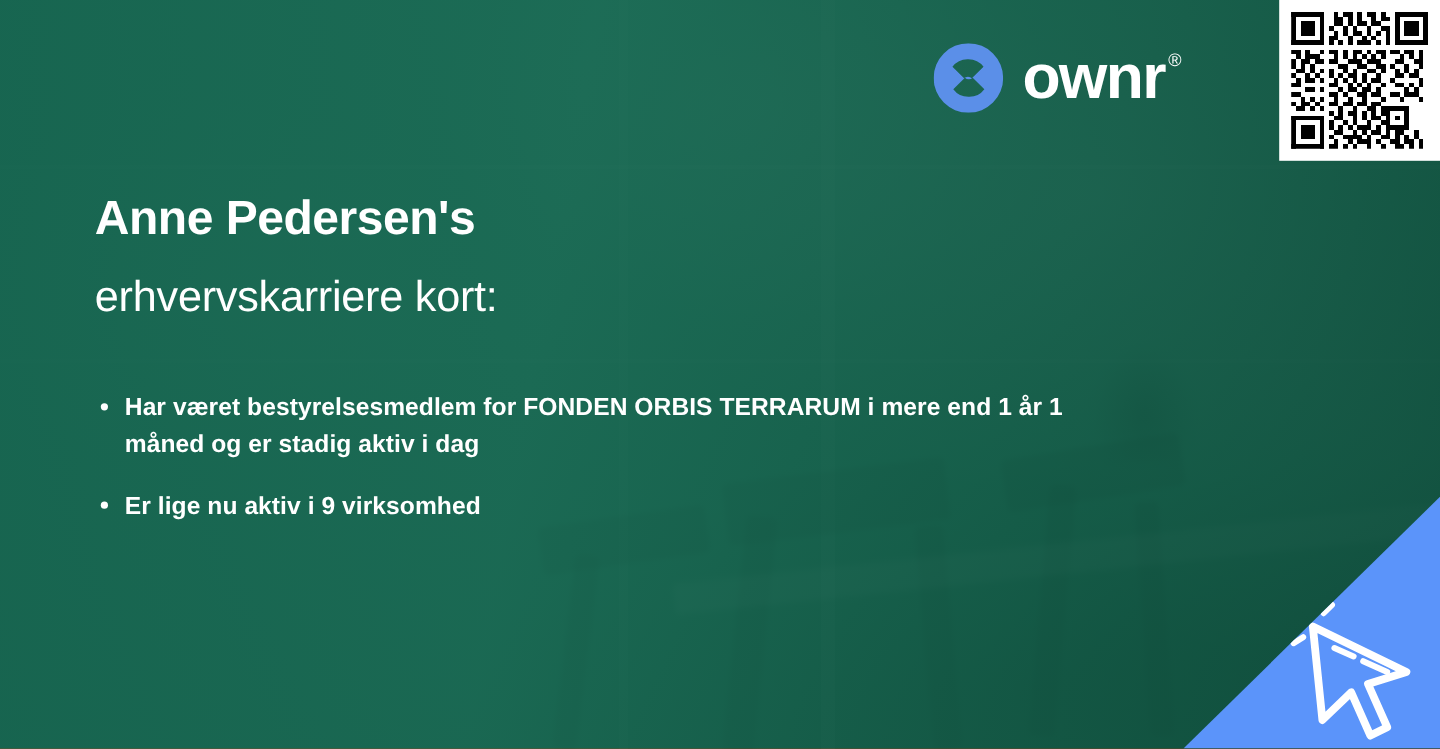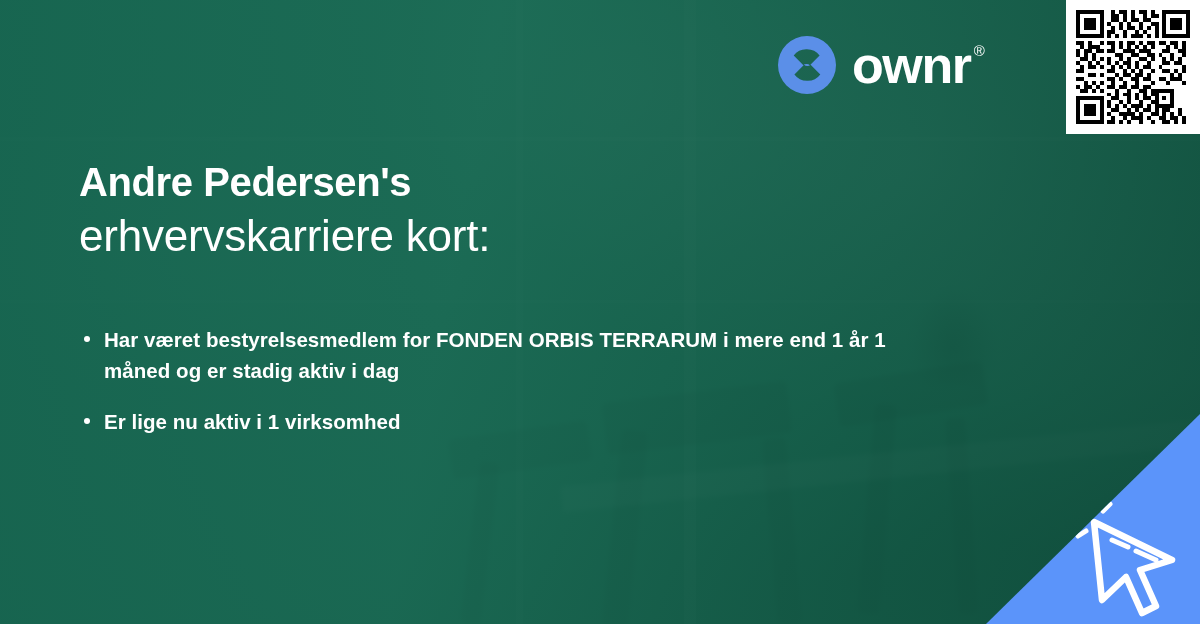--- a/index.html
+++ b/index.html
@@ -73,21 +73,21 @@
   
   .qr-panel {
     position:absolute; left:1066px; top:0; width:134px; height:134px;
     background:#ffffff; display:flex; align-items:center; justify-content:center;
   }
   .qr-svg { width:114px; height:114px; display:block; }
 
   
   .headline { position:absolute; left:79px; top:160px; width:620px; color:#ffffff; }
   .headline .l1 { font-size:40px; font-weight:700; line-height:1.12; letter-spacing:-.4px; }
-  .headline .l2 { font-size:44px; font-weight:400; line-height:1.22; letter-spacing:-.2px; margin-top:4px; }
+  .headline .l2 { font-size:36px; font-weight:400; line-height:1.22; letter-spacing:-.2px; margin-top:20px; }
 
   
   .bullets { position:absolute; left:82px; top:324px; width:840px; list-style:none; }
   .bullets li {
     position:relative;
     color:#ffffff;
     font-size:20.5px;
     font-weight:700;
     line-height:1.52;
     padding-left:22px;
@@ -357,27 +357,27 @@
         <rect x="25" y="28" width="1" height="1"></rect>
         <rect x="21" y="8" width="1" height="1"></rect>
           <rect x="21" y="11" width="1" height="1"></rect>
         <rect x="21" y="14" width="1" height="1"></rect>
           <rect x="21" y="17" width="1" height="1"></rect>
       </g>
     </svg>
   </div>
 
   <div class="headline">
-    <div class="l1">Andre Pedersen's</div>
+    <div class="l1">Anne Pedersen's</div>
     <div class="l2">erhvervskarriere kort:</div>
   </div>
 
   <ul class="bullets">
     <li>Har været bestyrelsesmedlem for FONDEN ORBIS TERRARUM i mere end 1 år 1 måned og er stadig aktiv i dag</li>
-    <li>Er lige nu aktiv i 1 virksomhed</li>
+    <li>Er lige nu aktiv i 9 virksomhed</li>
   </ul>
 
   <div class="wedge">
     <svg class="cursor" viewBox="0 0 124 124">
       <g fill="none" stroke="#ffffff" stroke-width="6.5" stroke-linecap="round" stroke-linejoin="round">
         <path d="M26 26 L104 64 L72 74 L88 110 L74 117 L58 81 L34 104 Z"></path>
         <path d="M44 44 L60 51" stroke-width="5"></path>
         <path d="M68 55 L88 64" stroke-width="5"></path>
         <path d="M25 5 L25 14" stroke-width="5"></path>
         <path d="M7 21 L16 21" stroke-width="5"></path>

